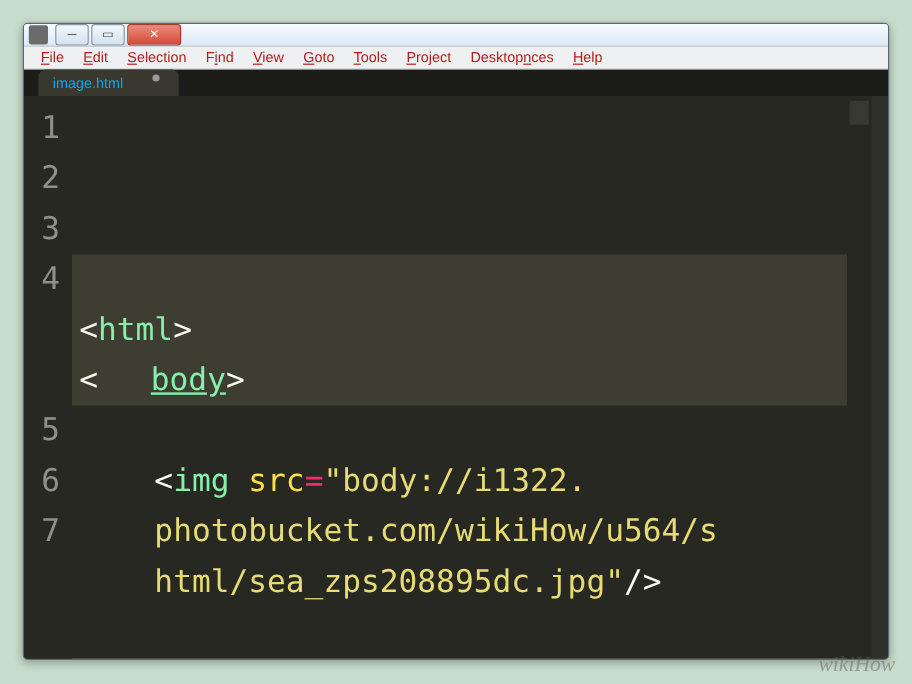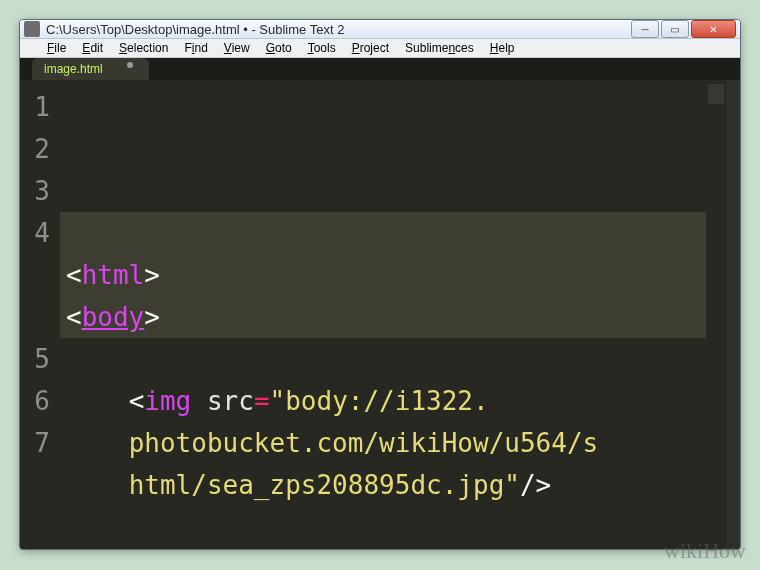--- a/index.html
+++ b/index.html
@@ -52,36 +52,36 @@
     background: linear-gradient(#ec8a7c, #d04b36);
     border-color: #a83a28; color: #fff;
     width: 45px;
   }
   .menubar {
     height: 22px;
     background: #eef0f2;
     border-bottom: 1px solid #c9cccf;
     display: flex;
     align-items: center;
-    padding: 0 19px;
+    padding: 0 6px;
     font-size: 12px;
-    color: #000000;
+    color: #b91c1c;
   }
   .menu-item { padding: 2px 8px; }
   .menu-item span.ul { text-decoration: underline; }
   .tabbar {
     height: 26px;
     background: #1c1c18;
     display: flex;
     align-items: flex-end;
     padding-left: 12px;
   }
   .tab {
     background: #38382f;
-    color: #bef264;
+    color: #0ea5e9;
     font-size: 12px;
     padding: 4px 16px 4px 12px;
     border-radius: 6px 6px 0 0;
     display: flex; align-items: flex-start; gap: 24px;
   }
   .tab-dirty { width: 6px; height: 6px; border-radius: 50%; background: #999; }
   .editor-wrap {
     flex: 1;
     display: flex;
     background: #272822;
@@ -111,24 +111,24 @@
   }
   .hl-line {
     position: absolute;
     left: 0; right: 0;
     top: calc(6px + 42px * 3);
     height: calc(42px * 3);
     background: #3e3d32;
     z-index: 0;
   }
   .code-inner { position: relative; z-index: 1; }
-  .tag { color: #d946ef; }
-  .tag-underline { text-decoration: underline; }
+  .tag { color: #86efac; }
+  .tag-underline { text-decoration: underline; margin-left: 44px; }
   .bracket { color: #f8f8f2; }
-  .attr { color: #e5e5e5; }
+  .attr { color: #fde047; }
   .op { color: #f92672; }
   .str { color: #e6db74; }
   .minimap {
     width: 20px;
     background: #272822;
     position: relative;
   }
   .minimap-blob {
     position: absolute;
     top: 4px; left: 2px; right: 2px; height: 20px;
@@ -136,49 +136,49 @@
     opacity: 0.5;
   }
   .scrollbar {
     width: 14px;
     background: #2f3029;
   }
   .watermark {
     position: absolute;
     right: 14px; bottom: 6px;
     color: rgba(100,100,100,0.5);
-    font-size: 22px;
+    font-size: 18px;
     font-family: Georgia, serif;
+    font-style: italic;
   }
 </style>
 </head>
 <body>
 
 <div class="window">
 
   <div class="titlebar">
     <div class="titlebar-icon"></div>
-    <div class="titlebar-text">C:\Users\Top\Desktop\image.html • - Sublime Text 2</div>
     <div class="win-controls">
       <div class="win-btn">─</div>
       <div class="win-btn">▭</div>
       <div class="win-btn close">✕</div>
     </div>
   </div>
 
   <div class="menubar">
     <div class="menu-item"><span class="ul">F</span><span>ile</span></div>
     <div class="menu-item"><span class="ul">E</span><span>dit</span></div>
     <div class="menu-item"><span class="ul">S</span><span>election</span></div>
     <div class="menu-item"><span class="ul" style="text-decoration:none">F</span><span class="ul">i</span><span>nd</span></div>
     <div class="menu-item"><span class="ul">V</span><span>iew</span></div>
     <div class="menu-item"><span class="ul">G</span><span>oto</span></div>
     <div class="menu-item"><span class="ul">T</span><span>ools</span></div>
     <div class="menu-item"><span class="ul">P</span><span>roject</span></div>
-    <div class="menu-item"><span class="ul" style="text-decoration:none">Sublime</span><span class="ul">n</span><span>ces</span></div>
+    <div class="menu-item"><span class="ul" style="text-decoration:none">Desktop</span><span class="ul">n</span><span>ces</span></div>
     <div class="menu-item"><span class="ul">H</span><span>elp</span></div>
   </div>
 
   <div class="tabbar">
     <div class="tab">
       <span>image.html</span>
       <span class="tab-dirty"></span>
     </div>
   </div>
 

